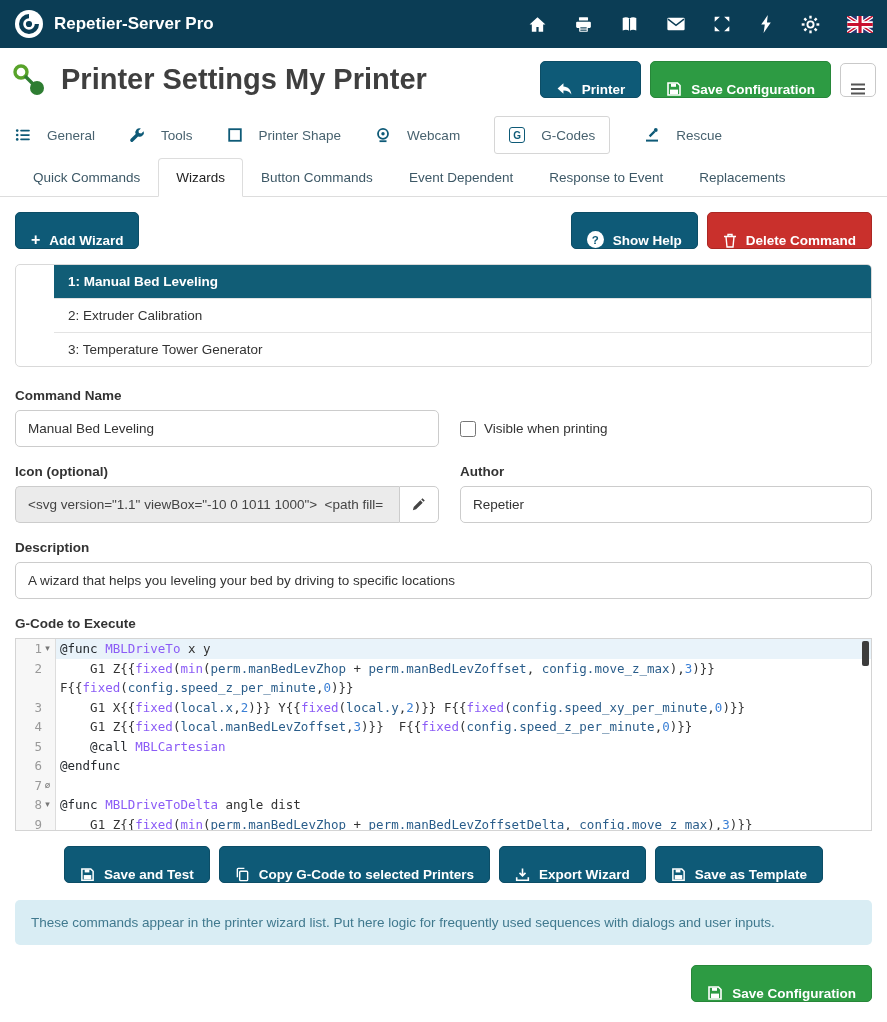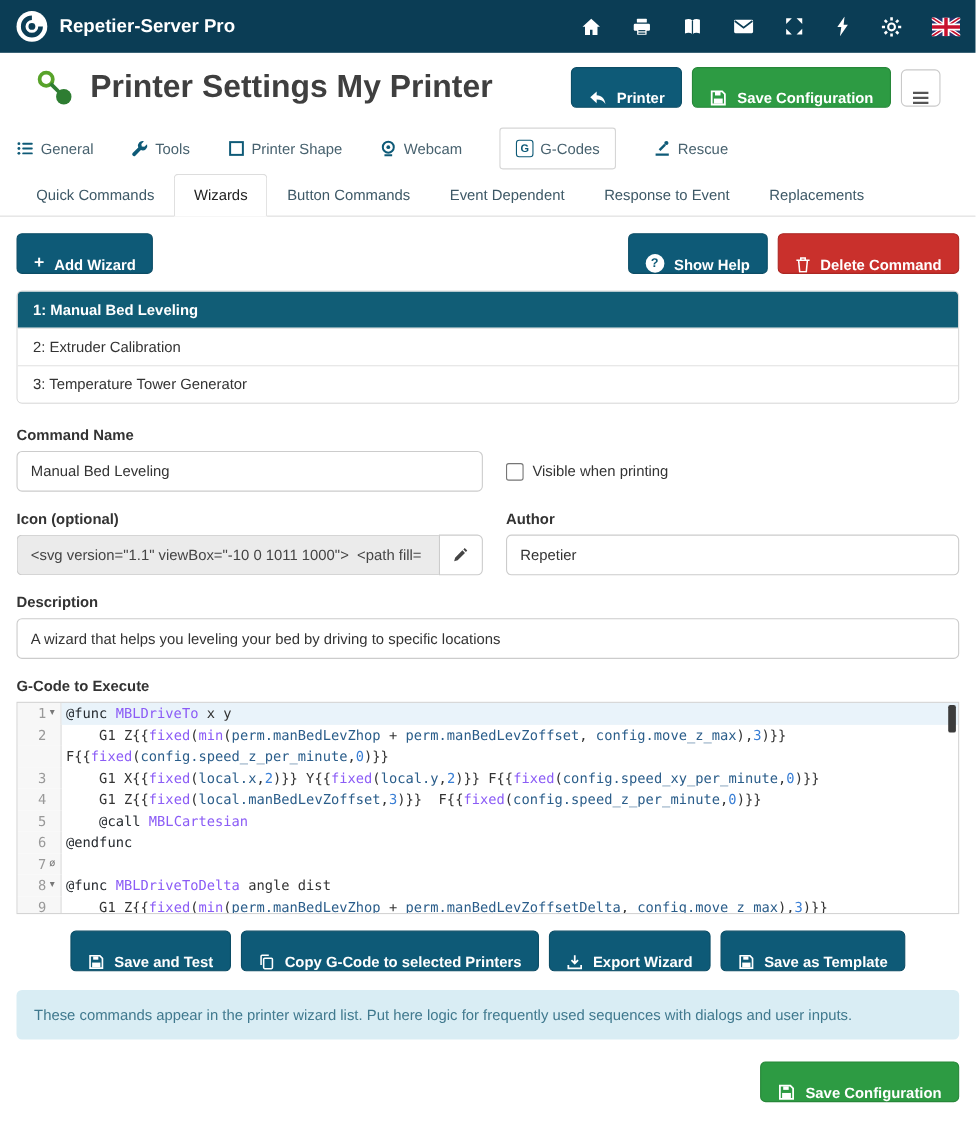--- a/index.html
+++ b/index.html
@@ -7,53 +7,53 @@
   body { width:887px; font-family:"Liberation Sans", sans-serif; color:#333; background:#fff; }
   svg { display:block; }
 
   
   .navbar { height:48px; background:#0b3d55; display:flex; align-items:center; justify-content:space-between; padding:12px 14px; }
   .brand { display:flex; align-items:center; gap:10px; color:#fff; font-size:17px; font-weight:bold; }
   .nav-icons { display:flex; align-items:center; gap:27px; }
   .nav-ic { cursor:pointer; }
 
   
-  .page-header { display:flex; align-items:center; gap:14px; padding:13px 32px 6px; }
+  .page-header { display:flex; align-items:center; gap:14px; padding:13px 11px 6px; }
   .page-title { font-size:29px; font-weight:600; color:#3f3f3f; margin:0; }
   .header-actions { margin-left:auto; display:flex; align-items:center; gap:9px; }
 
   .btn { display:inline-flex; align-items:flex-end; gap:9px; height:37px; padding:0 15px; border-radius:5px;
          font-size:13.5px; font-weight:bold; color:#fff; border:1px solid transparent; cursor:pointer; font-family:inherit; }
   .btn-teal  { background:#0e5a77; border-color:#0c4d66; }
   .btn-green { background:#2d9b43; border-color:#278739; }
   .btn-red   { background:#c9302c; border-color:#ab2723; }
   .btn-light { background:#fff; border:1px solid #c9c9c9; height:34px; padding:0 9px; }
 
   
   .main-tabs { display:flex; align-items:center; gap:34px; padding:12px 15px 2px; }
-  .mtab { display:flex; align-items:center; gap:6px; font-size:13.5px; color:#48626f; padding:10px 0; cursor:pointer; white-space:nowrap; }
+  .mtab { display:flex; align-items:center; gap:16px; font-size:13.5px; color:#48626f; padding:10px 0; cursor:pointer; white-space:nowrap; }
   .mtab .ticon { color:#0e5a77; }
   .mtab.active { border:1px solid #d6d6d6; border-radius:3px; padding:10px 14px; }
   .gbox { width:16px; height:16px; border:1.6px solid currentColor; border-radius:3px; font-size:10px; font-weight:bold;
           display:flex; align-items:center; justify-content:center; }
 
   
   .sub-tabs { display:flex; padding:2px 15px 0; border-bottom:1px solid #ddd; }
   .stab { font-size:13.5px; color:#3d5866; padding:11px 17px; border:1px solid transparent; margin-bottom:-1px;
           border-radius:4px 4px 0 0; cursor:pointer; white-space:nowrap; }
   .stab.active { color:#222; background:#fff; border-color:#ddd #ddd #fff; }
 
   
   .toolbar { display:flex; align-items:center; padding:15px 15px 0; }
   .toolbar-right { margin-left:auto; display:flex; gap:9px; }
   .qmark { width:17px; height:17px; border-radius:50%; background:#fff; color:#0e5a77; font-size:11.5px; font-weight:bold;
            display:flex; align-items:center; justify-content:center; }
 
   
-  .wizard-list { margin:15px 15px 0; border:1px solid #d9d9d9; border-radius:5px; overflow:hidden; }
+  .wizard-list { margin:15px 15px 0; border:1px solid #d9d9d9; border-radius:5px; overflow:hidden;padding-left:38px; }
   .wizard-item { padding:9px 14px; font-size:13.5px; background:#fff; border-top:1px solid #e3e3e3; cursor:pointer; color:#333; }
   .wizard-item:first-child { border-top:none; }
   .wizard-item.selected { background:#115d76; color:#fff; font-weight:bold; }
 
   
   .form { padding:4px 15px 0; }
   .flabel { font-weight:bold; font-size:13.5px; margin:17px 0 7px; color:#333; }
   .two-col { display:flex; gap:21px; }
   .col1 { width:424px; flex:none; }
   .col2 { flex:1; }

